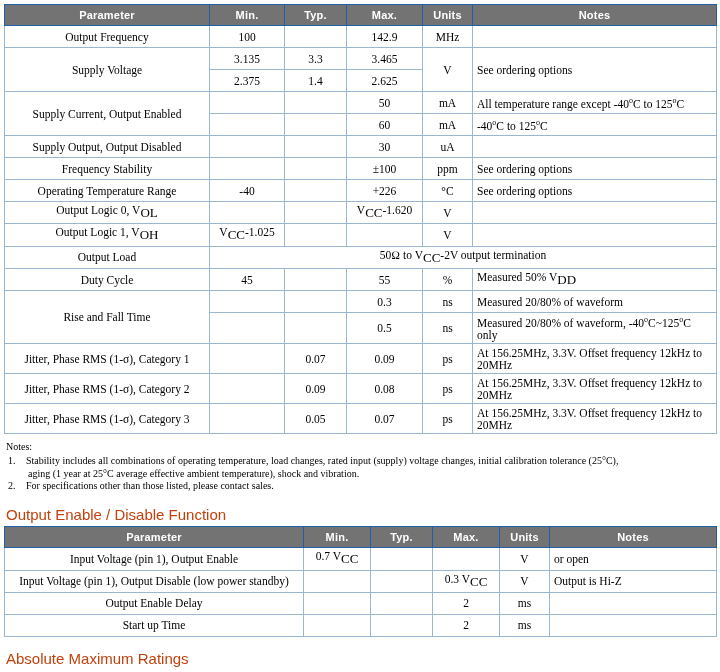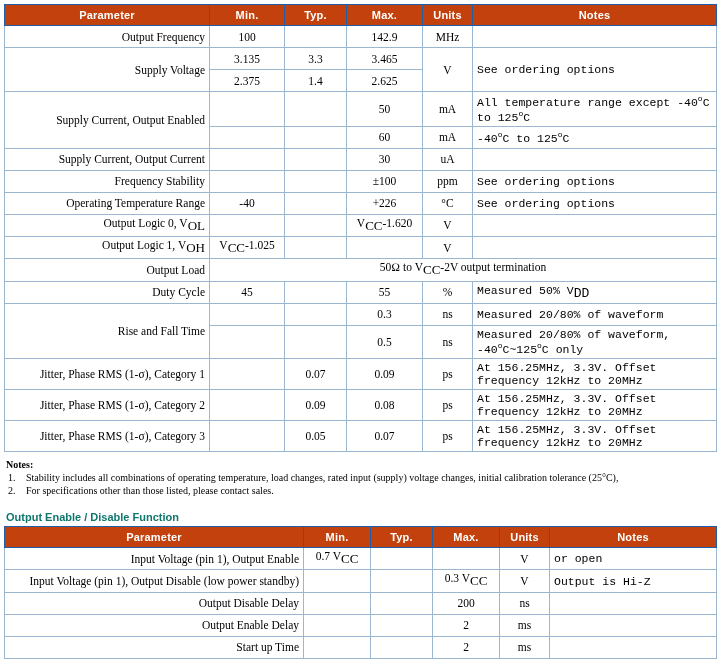--- a/index.html
+++ b/index.html
@@ -18,82 +18,81 @@
     box-sizing: border-box;
     padding: 4px 0 0 0;
   }
   table.spec {
     border-collapse: collapse;
     width: 712px;
     margin: 0 4px;
     table-layout: fixed;
   }
   table.spec th {
-    background: #c2410c;
+    background: #737373;
     color: #ffffff;
     font-family: "Liberation Sans", sans-serif;
     font-size: 11px;
     font-weight: bold;
     text-align: center;
     padding: 4px 2px;
     border: 1px solid #1F5FA9;
     letter-spacing: 0.2px;
   }
   table.spec td {
     border: 1px solid #9bb6cf;
     padding: 2px 4px;
     font-size: 11.5px;
     vertical-align: middle;
     height: 17px;
   }
   td.param {
-    text-align: right;
+    text-align: center;
     padding-left: 5px;
   }
   td.num, td.ctr {
     text-align: center;
   }
   td.notes {
     text-align: left;
     padding-left: 5px;
-    font-family: Liberation Mono, monospace;
   }
   sub { font-size: 13px; }
   sup { font-size: 8px; }
   .notes-block {
     margin: 7px 6px 0 6px;
     font-family: "Liberation Serif", serif;
     font-size: 10px;
     line-height: 1.28;
   }
   .notes-block .nt-title {
-    font-weight: bold;
+    font-weight: normal;
     font-size: 10px;
     margin-bottom: 1px;
   }
   .notes-block .nt-row {
     display: flex;
   }
   .notes-block .nt-num {
     width: 20px;
     flex: 0 0 20px;
     padding-left: 2px;
     box-sizing: border-box;
   }
   .notes-block .nt-txt {
     flex: 1 1 auto;
   }
   .notes-block .nt-cont {
     padding-left: 22px;
   }
   h2.sect {
     font-family: "Liberation Sans", sans-serif;
-    color: #0f766e;
-    font-size: 11px;
-    font-weight: bold;
+    color: #c2410c;
+    font-size: 15px;
+    font-weight: normal;
     margin: 13px 0 3px 6px;
   }
 </style>
 </head>
 <body>
 
 <div class="page">
 
   <table class="spec">
     <colgroup>
@@ -149,21 +148,21 @@
       </tr>
       <tr>
         <td class="num"></td>
         <td class="num"></td>
         <td class="num">60</td>
         <td class="ctr">mA</td>
         <td class="notes">-40<sup>o</sup>C to 125<sup>o</sup>C</td>
       </tr>
 
       <tr>
-        <td class="param">Supply Current, Output Current</td>
+        <td class="param">Supply Output, Output Disabled</td>
         <td class="num"></td>
         <td class="num"></td>
         <td class="num">30</td>
         <td class="ctr">uA</td>
         <td class="notes"></td>
       </tr>
 
       <tr>
         <td class="param">Frequency Stability</td>
         <td class="num"></td>
@@ -256,20 +255,21 @@
       </tr>
     </tbody>
   </table>
 
   <div class="notes-block">
     <div class="nt-title">Notes:</div>
     <div class="nt-row">
       <div class="nt-num">1.</div>
       <div class="nt-txt">Stability includes all combinations of operating temperature, load changes, rated input (supply) voltage changes, initial calibration tolerance (25°C),</div>
     </div>
+    <div class="nt-cont">aging (1 year at 25°C average effective ambient temperature), shock and vibration.</div>
     <div class="nt-row">
       <div class="nt-num">2.</div>
       <div class="nt-txt">For specifications other than those listed, please contact sales.</div>
     </div>
   </div>
 
   <h2 class="sect">Output Enable / Disable Function</h2>
   <table class="spec">
     <colgroup>
       <col style="width:299px">
@@ -300,28 +300,20 @@
       </tr>
       <tr>
         <td class="param">Input Voltage (pin 1), Output Disable (low power standby)</td>
         <td class="num"></td>
         <td class="num"></td>
         <td class="num">0.3 V<sub>CC</sub></td>
         <td class="ctr">V</td>
         <td class="notes">Output is Hi-Z</td>
       </tr>
       <tr>
-        <td class="param">Output Disable Delay</td>
-        <td class="num"></td>
-        <td class="num"></td>
-        <td class="num">200</td>
-        <td class="ctr">ns</td>
-        <td class="notes"></td>
-      </tr>
-      <tr>
         <td class="param">Output Enable Delay</td>
         <td class="num"></td>
         <td class="num"></td>
         <td class="num">2</td>
         <td class="ctr">ms</td>
         <td class="notes"></td>
       </tr>
       <tr>
         <td class="param">Start up Time</td>
         <td class="num"></td>

